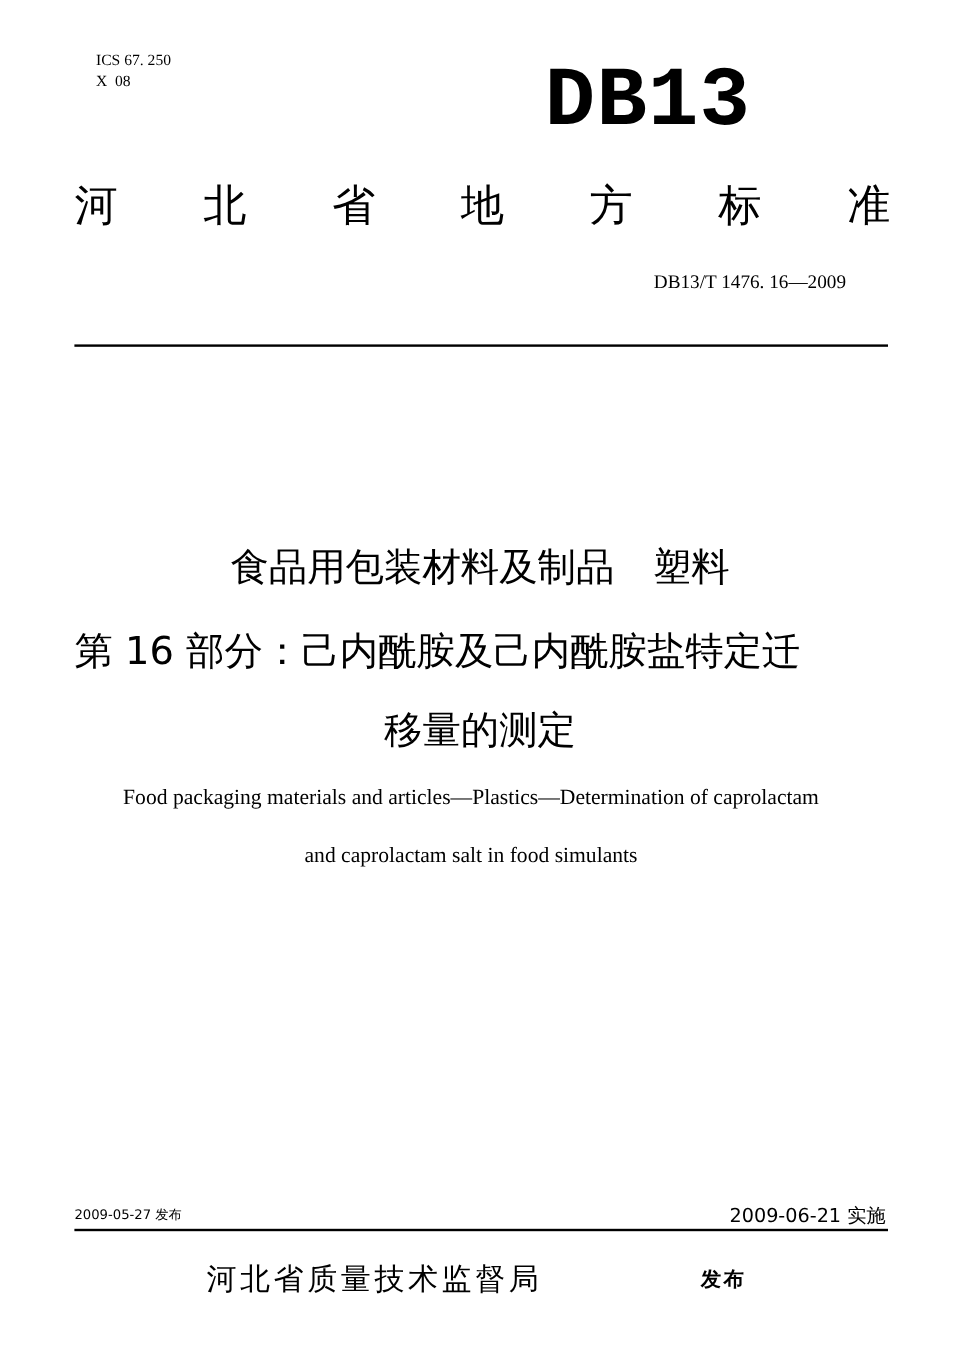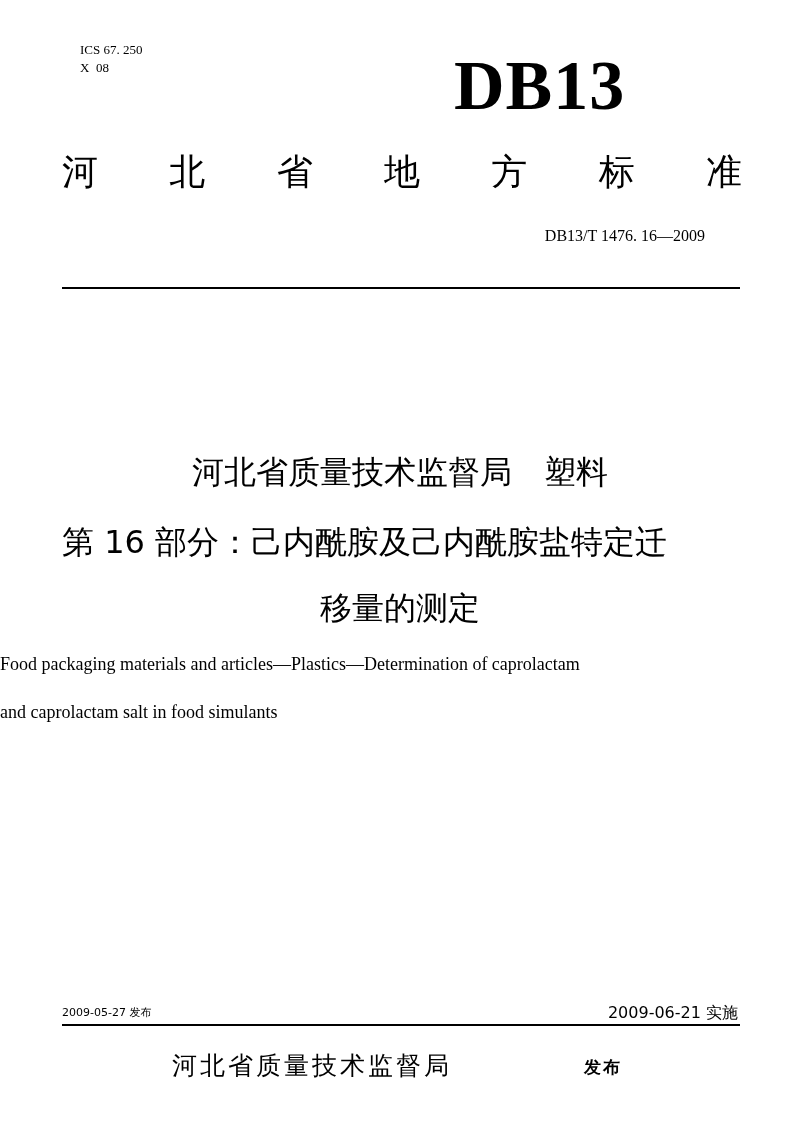--- a/index.html
+++ b/index.html
@@ -4,37 +4,37 @@
 <style>
   html, body { margin: 0; padding: 0; background: #ffffff; }
   body { width: 800px; height: 1122px; position: relative; overflow: hidden; color: #000; }
   .abs { position: absolute; }
   .serif { font-family: "Liberation Serif", "DejaVu Serif", serif; }
   .sans { font-family: "DejaVu Sans", "Liberation Sans", sans-serif; }
 
   .ics { left: 63px; top: 41px; font-size: 13px; line-height: 18px; margin-left: 17px; }
   .ics div { white-space: pre; }
 
-  .db-logo { left: 454px; top: 48px; font-size: 70px; font-weight: bold; letter-spacing: 1px; line-height: 76px; }
+  .db-logo { left: 454px; top: 48px; font-size: 70px; font-weight: bold; letter-spacing: 1px; line-height: 76px; font-family: Liberation Mono, monospace; }
 
   .std-title { left: 62px; top: 150px; width: 680px; display: flex; justify-content: space-between; font-size: 36px; line-height: 44px; }
   .std-title span { display: inline-block; }
 
   .std-code { right: 95px; top: 226px; font-size: 16px; line-height: 20px; }
 
   .rule { left: 62px; width: 678px; height: 2px; background: #000; }
   .rule-top { top: 287px; }
   .rule-bottom { top: 1024px; }
 
   .cn-title { left: 0; width: 800px; text-align: center; font-size: 32px; line-height: 40px; }
   .cn-line1 { top: 452px; }
   .cn-line2 { top: 522px; left: 62px; width: auto; text-align: center; }
   .cn-line3 { top: 588px; }
 
-  .en-title { left: 0; width: 785px; text-align: left; font-size: 18px; line-height: 22px; }
+  .en-title { left: 0; width: 785px; text-align: center; font-size: 18px; line-height: 22px; }
   .en-line1 { top: 653px; }
   .en-line2 { top: 701px; }
 
   .pub-date { left: 62px; top: 1003px; font-size: 11px; line-height: 20px; }
   .impl-date { right: 62px; top: 1003px; font-size: 16px; line-height: 20px; }
 
   .issuer { left: 172px; top: 1050px; font-size: 25px; line-height: 32px; letter-spacing: 3px; }
   .issuer-suffix { left: 584px; top: 1056px; font-size: 17px; line-height: 22px; letter-spacing: 2px; font-weight: bold; }
 </style>
 </head>
@@ -54,21 +54,21 @@
   <span>地</span>
   <span>方</span>
   <span>标</span>
   <span>准</span>
 </div>
 
 <div class="abs std-code serif">DB13/T 1476. 16—2009</div>
 
 <div class="abs rule rule-top"></div>
 
-<div class="abs cn-title cn-line1 sans">河北省质量技术监督局　塑料</div>
+<div class="abs cn-title cn-line1 sans">食品用包装材料及制品　塑料</div>
 <div class="abs cn-title cn-line2 sans">第 16 部分：己内酰胺及己内酰胺盐特定迁</div>
 <div class="abs cn-title cn-line3 sans">移量的测定</div>
 
 <div class="abs en-title en-line1 serif">Food packaging materials and articles—Plastics—Determination of caprolactam</div>
 <div class="abs en-title en-line2 serif">and caprolactam salt in food simulants</div>
 
 <div class="abs pub-date sans">2009-05-27 发布</div>
 <div class="abs impl-date sans">2009-06-21 实施</div>
 
 <div class="abs rule rule-bottom"></div>

